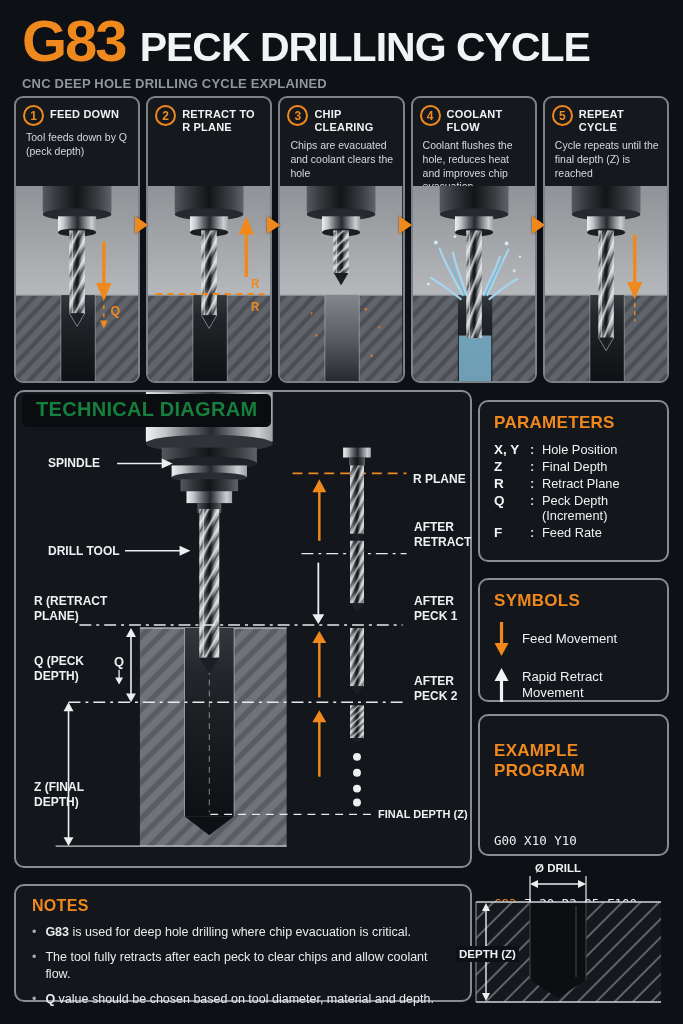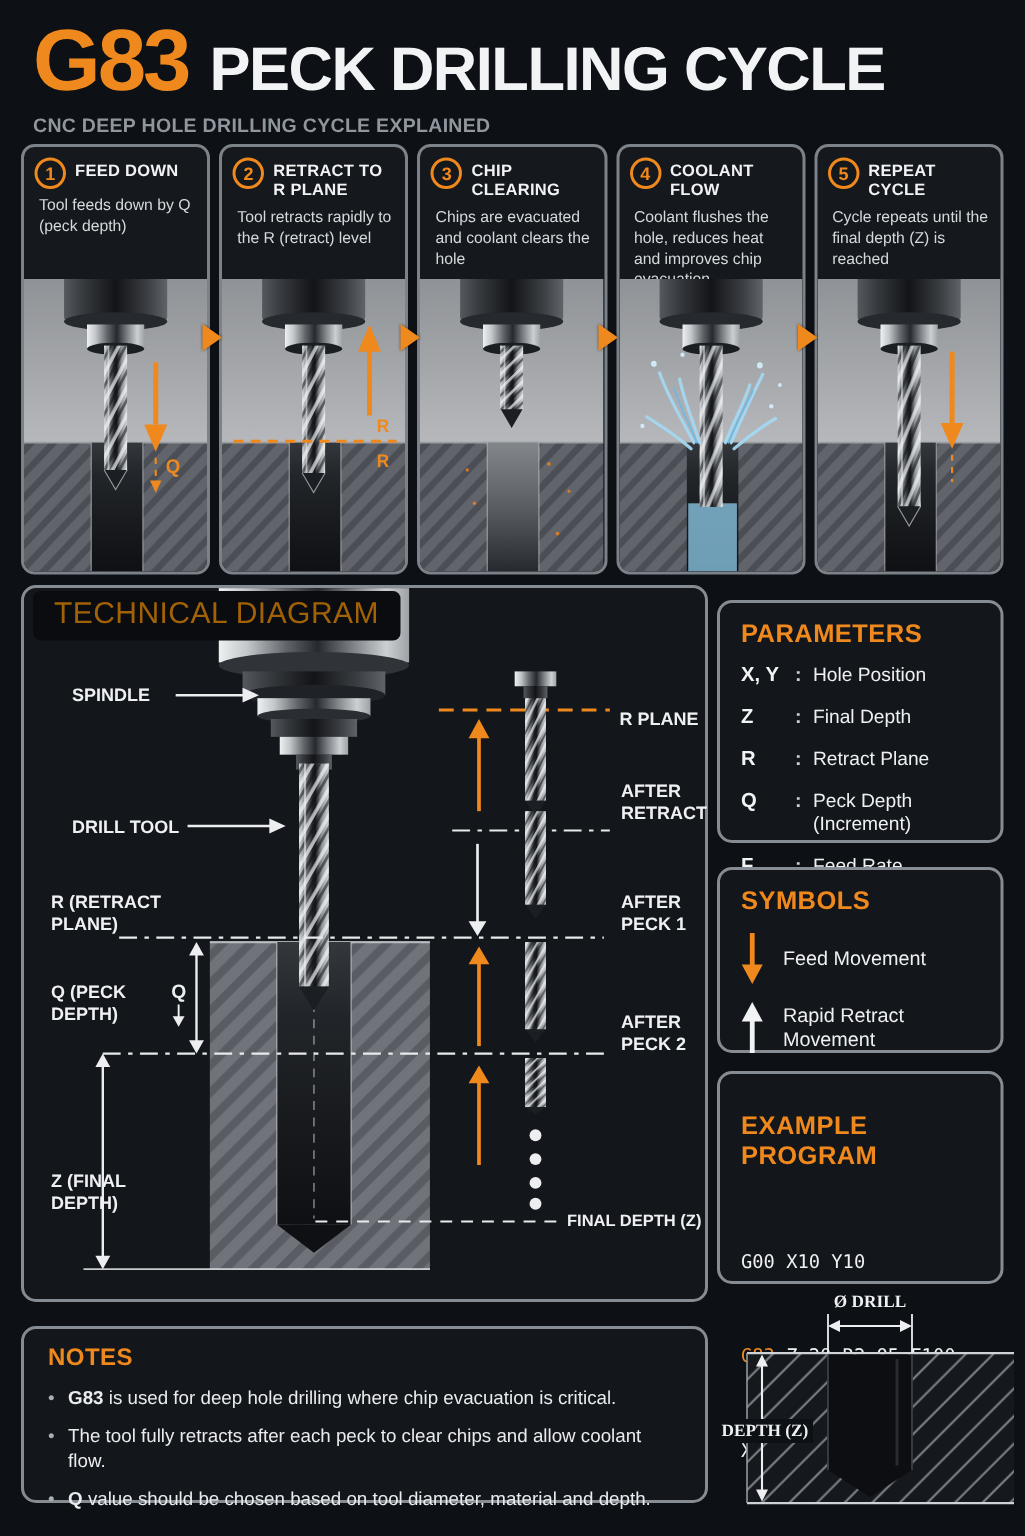--- a/index.html
+++ b/index.html
@@ -27,46 +27,46 @@
   .illus-svg{position:absolute;inset:0;width:100%;height:100%;display:block;}
   .flow-chevron{position:absolute;top:120px;width:0;height:0;z-index:5;
         border-top:9px solid transparent;border-bottom:9px solid transparent;
         border-left:13px solid #F0891D;filter:drop-shadow(0 0 1px #00000088);}
   
   .box{position:absolute;background:#13161b;border:2px solid #868c94;border-radius:10px;box-sizing:border-box;}
   .box-title{color:#F0891D;font-weight:800;font-size:17px;letter-spacing:0.3px;}
   
   #tech{left:14px;top:390px;width:458px;height:478px;}
   #tech-tab{position:absolute;left:6px;top:2px;background:#0a0c0f;border-radius:5px;
-            padding:4px 14px 6px;color:#a16207;font-weight:400;font-size:20px;letter-spacing:0.3px;z-index:4;}
+            padding:4px 14px 6px;color:#15803d;font-weight:700;font-size:20px;letter-spacing:0.3px;z-index:4;}
   .tlabel{position:absolute;font-weight:700;font-size:12px;color:#eef0f2;line-height:1.25;z-index:3;}
   .tlabel.small{font-size:11px;}
   #tech svg.underlay{position:absolute;inset:0;width:100%;height:100%;}
   
   #params{left:478px;top:400px;width:191px;height:162px;padding:11px 14px;}
-  .param-grid{margin-top:9px;display:grid;grid-template-columns:36px 12px 1fr;row-gap:13px;align-items:baseline;}
+  .param-grid{margin-top:9px;display:grid;grid-template-columns:36px 12px 1fr;row-gap:2px;align-items:baseline;}
   .p-key{font-weight:800;font-size:13.5px;color:#f2f3f4;}
   .p-sep{color:#cfd3d7;font-weight:700;font-size:13px;}
   .p-val{font-size:12.8px;color:#eef0f2;}
   
   #symbols{left:478px;top:578px;width:191px;height:124px;padding:11px 14px;}
   .sym-item{display:flex;align-items:center;gap:13px;margin-top:10px;}
   .sym-label{font-size:13.2px;color:#eef0f2;line-height:1.25;}
   
   #program{left:478px;top:714px;width:191px;height:142px;padding:25px 14px;}
   .code{margin-top:7px;font-family:"DejaVu Sans Mono","Liberation Mono",monospace;
         font-size:12.5px;line-height:21px;color:#eef0f2;white-space:pre;}
   .code .hl{color:#F0891D;}
   
   #notes{left:14px;top:884px;width:458px;height:118px;padding:11px 16px;}
   .note-item{display:flex;gap:9px;margin-top:9px;font-size:12.5px;color:#e9ebed;line-height:1.3;}
   .note-bullet{color:#a9aeb4;flex:none;}
   .note-bold{font-weight:800;}
   
-  #mini{position:absolute;left:478px;top:862px;width:205px;height:160px;font-family:Liberation Serif, serif;}
+  #mini{position:absolute;left:456px;top:862px;width:205px;height:160px;}
   #mini svg{position:absolute;inset:0;width:100%;height:100%;}
   .mini-label{position:absolute;font-weight:700;font-size:11.5px;color:#eef0f2;z-index:3;}
   #mini-dia-label{left:52px;top:0;width:100px;text-align:center;}
   #mini-depth-label{left:0;top:84px;background:#0d1014;padding:2px 3px;}
   svg text{font-family:"Liberation Sans","DejaVu Sans",sans-serif;}
 </style>
 </head>
 <body>
 
 <div id="page">
@@ -193,21 +193,20 @@
         </svg>
       </div>
     </div>
 
     <div class="step">
       <div class="step-head">
         <div class="step-title-row">
           <span class="step-num">2</span>
           <span class="step-title">RETRACT TO R PLANE</span>
         </div>
-        <div class="step-desc">Tool retracts rapidly to the R (retract) level</div>
       </div>
       <div class="step-illus">
         <svg class="illus-svg" viewBox="0 0 128 193" preserveAspectRatio="none">
           <rect x="0" y="0" width="128" height="108" fill="url(#gAir)"></rect>
           <rect x="0" y="108" width="128" height="85" fill="url(#pHatchStep)"></rect>
           <line x1="0" y1="108" x2="128" y2="108" stroke="#9b9fa3" stroke-width="1.2"></line>
           <rect x="47" y="108" width="36" height="85" fill="url(#gHole2)"></rect>
           <line x1="47" y1="108" x2="47" y2="193" stroke="#c9ccd0" stroke-width="1" opacity="0.5"></line>
           <line x1="83" y1="108" x2="83" y2="193" stroke="#c9ccd0" stroke-width="1" opacity="0.5"></line>
           <use href="#chuckS" transform="translate(64,0)"></use>

